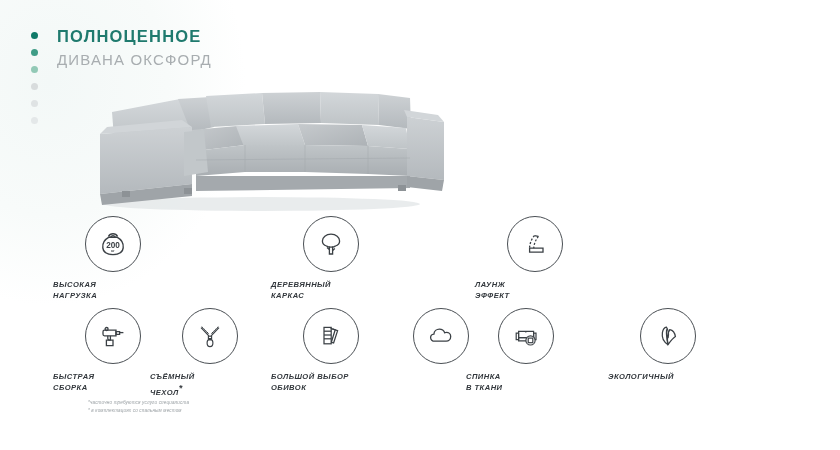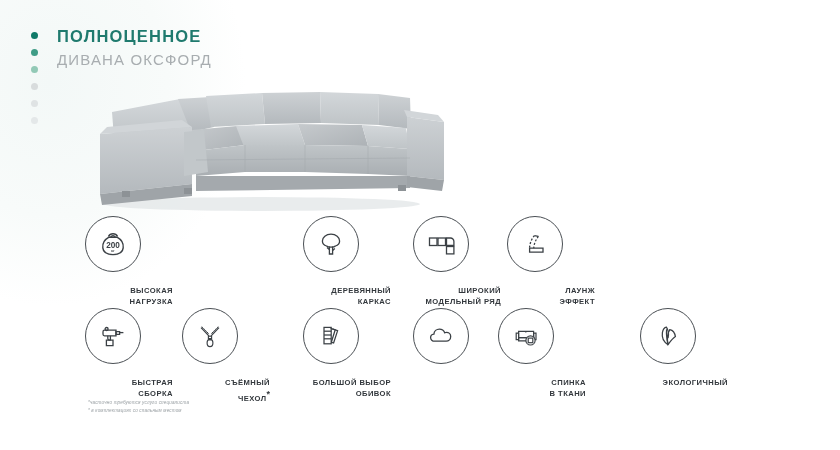--- a/index.html
+++ b/index.html
@@ -31,33 +31,34 @@
     color:#a8adb0;white-space:nowrap;margin-top:2px;
   }
 
   
   .sofa-wrap{position:absolute;left:62px;top:72px;width:390px;height:145px;}
   .sofa-wrap svg{display:block;width:100%;height:100%;}
 
   
   .features{position:absolute;left:0;top:216px;width:840px;}
   .frow{position:relative;height:92px;}
-  .feat{position:absolute;width:120px;text-align:right;top:0;}
+  .feat{position:absolute;width:120px;text-align:left;top:0;}
   .circle{
     width:56px;height:56px;border-radius:50%;
     border:1.3px solid #4a4f54;
     margin:0 auto;display:flex;align-items:center;justify-content:center;
     box-sizing:border-box;background:#fff;
   }
   .circle svg{display:block;}
   .flabel{
-    margin-top:13px;
+    margin-top:7px;
     font-size:7.6px;font-weight:700;letter-spacing:0.45px;
     color:#32373c;line-height:1.5;text-transform:uppercase;
     white-space:pre-line;
+    font-style:italic;
   }
   .flabel .star{font-size:9px;font-weight:700;vertical-align:super;letter-spacing:0;}
 
   
   .notes{position:absolute;left:88px;top:399px;}
   .note{
     font-size:4.6px;font-style:italic;color:#9aa0a4;
     line-height:1.85;letter-spacing:0.15px;white-space:nowrap;
   }
 </style>
@@ -168,32 +169,20 @@
             <path d="M17 7.2 C12 7.2 8.4 10.3 8.4 13.9 C8.4 16.4 10.2 18.3 12.6 19 C13.2 19.8 15 20.2 17 20.2 C19 20.2 20.8 19.8 21.4 19 C23.8 18.3 25.6 16.4 25.6 13.9 C25.6 10.3 22 7.2 17 7.2 Z"></path>
             <path d="M15.4 19.6 L15.4 27 L18.6 27 L18.6 19.6"></path>
             <path d="M15.4 22.6 L13 20.4"></path>
             <path d="M18.6 23.4 L20.8 21.4"></path>
           </svg>
         </div>
         <div class="flabel">ДЕРЕВЯННЫЙ
 КАРКАС</div>
       </div>
 
-      <div class="feat" style="left:381px">
-        <div class="circle">
-          <svg width="36" height="34" viewBox="0 0 36 34" fill="none" stroke="#3b4045" stroke-width="1.3">
-            <rect x="6.5" y="11" width="7.5" height="7.5"></rect>
-            <rect x="15" y="11" width="7.5" height="7.5"></rect>
-            <path d="M23.5 11 h4 a3.4 3.4 0 0 1 3.4 3.4 v4.1 h-7.4 z"></path>
-            <rect x="23.5" y="19.5" width="7.4" height="7.4"></rect>
-          </svg>
-        </div>
-        <div class="flabel">ШИРОКИЙ
-МОДЕЛЬНЫЙ РЯД</div>
-      </div>
 
       <div class="feat" style="left:475px">
         <div class="circle">
           <svg width="34" height="34" viewBox="0 0 34 34" fill="none" stroke="#3b4045" stroke-width="1.3">
             <path d="M16.4 8.6 C13.4 12.2 11.6 16.8 11.6 21.2" stroke-dasharray="2 1.7"></path>
             <path d="M20.4 9.4 C17.6 13 15.8 17.4 15.8 21.2" stroke-dasharray="2 1.7"></path>
             <path d="M16.4 8.6 L20.4 9.4"></path>
             <path d="M11.6 21.2 L25 21.2 L25 25.2 L11.6 25.2 Z"></path>
           </svg>
         </div>

